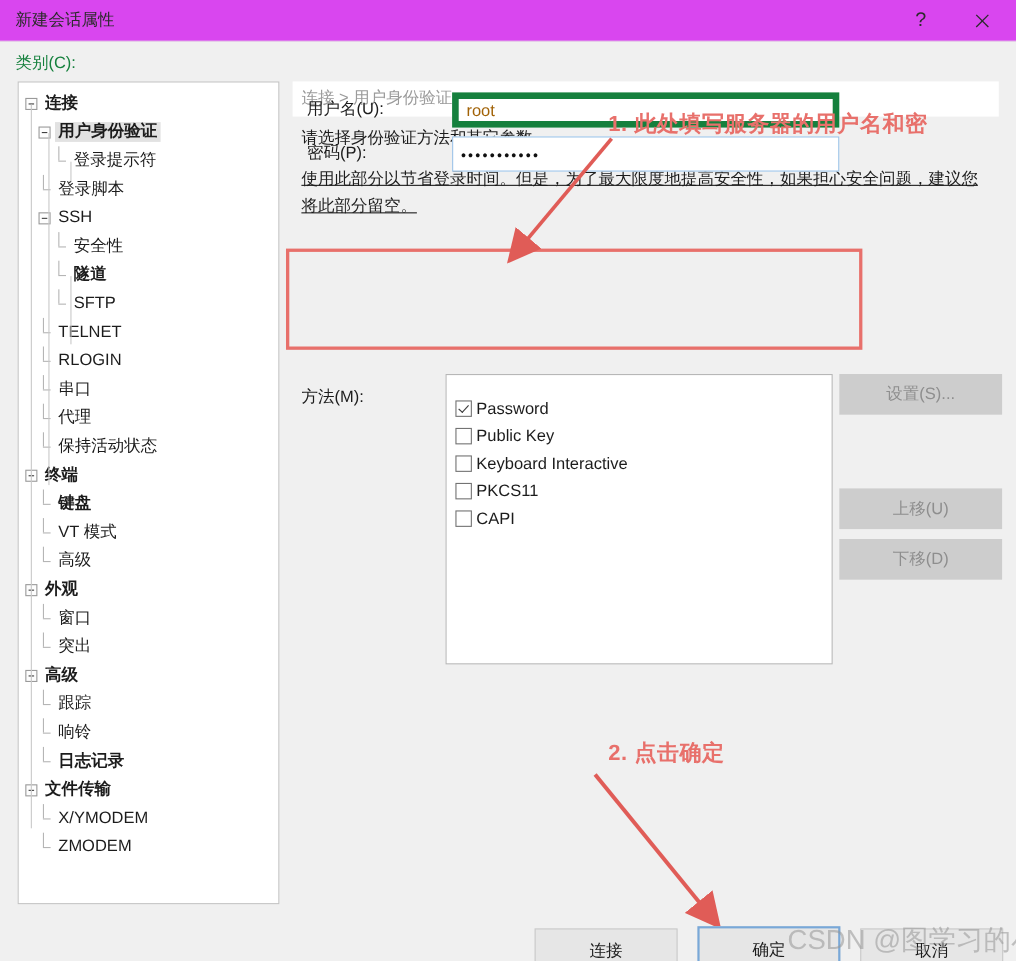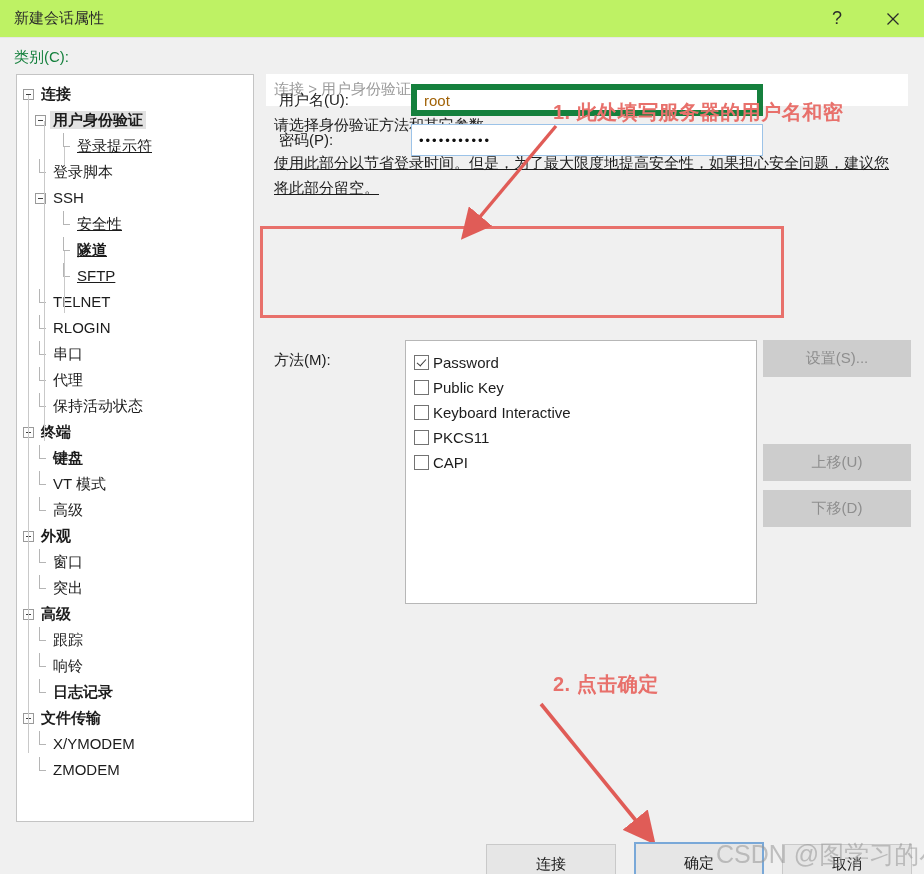--- a/index.html
+++ b/index.html
@@ -14,21 +14,21 @@
   #root {
     position: relative;
     width: 924px; height: 874px;
     background: #f0f0f0;
   }
 
   
   .titlebar {
     position: absolute; left: 0; top: 0;
     width: 924px; height: 38px;
-    background: #bef264;
+    background: #d946ef;
     border-bottom: 1px solid #e6e6e6;
   }
   .titlebar-text {
     position: absolute; left: 14px; top: 9px;
     font-size: 15px; color: #2b2b2b;
     font-weight: 400;
     white-space: nowrap;
   }
   .tb-btn {
     position: absolute; top: 0;
@@ -63,21 +63,21 @@
     height: 26px;
     display: flex;
     align-items: center;
     white-space: nowrap;
     font-size: 15px;
     color: #1c1c1c;
     cursor: default;
   }
   .tree-row.lvl0 { padding-left: 6px; }
   .tree-row.lvl1 { padding-left: 18px; }
-  .tree-row.lvl2 { padding-left: 42px; text-decoration: underline; }
+  .tree-row.lvl2 { padding-left: 32px; }
 
   .tw-box {
     width: 11px; height: 11px;
     border: 1px solid #9a9a9a;
     background: #fdfdfd;
     position: relative;
     margin-right: 4px;
     flex: 0 0 auto;
   }
   .tw-box::before {
@@ -191,21 +191,21 @@
   .method-label {
     position: absolute; left: 8px; top: 277px;
     font-size: 15px; color: #1c1c1c;
     white-space: nowrap;
   }
   .method-list {
     position: absolute; left: 139px; top: 266px;
     width: 352px; height: 264px;
     background: #ffffff;
     border: 1px solid #b7b7b7;
-    padding: 9px 0 0 8px;
+    padding: 18px 0 0 8px;
     overflow: hidden;
   }
   .method-item {
     display: flex; align-items: center;
     height: 25px;
     font-size: 15px; color: #1c1c1c;
     cursor: default;
   }
   .cb {
     width: 15px; height: 15px;

